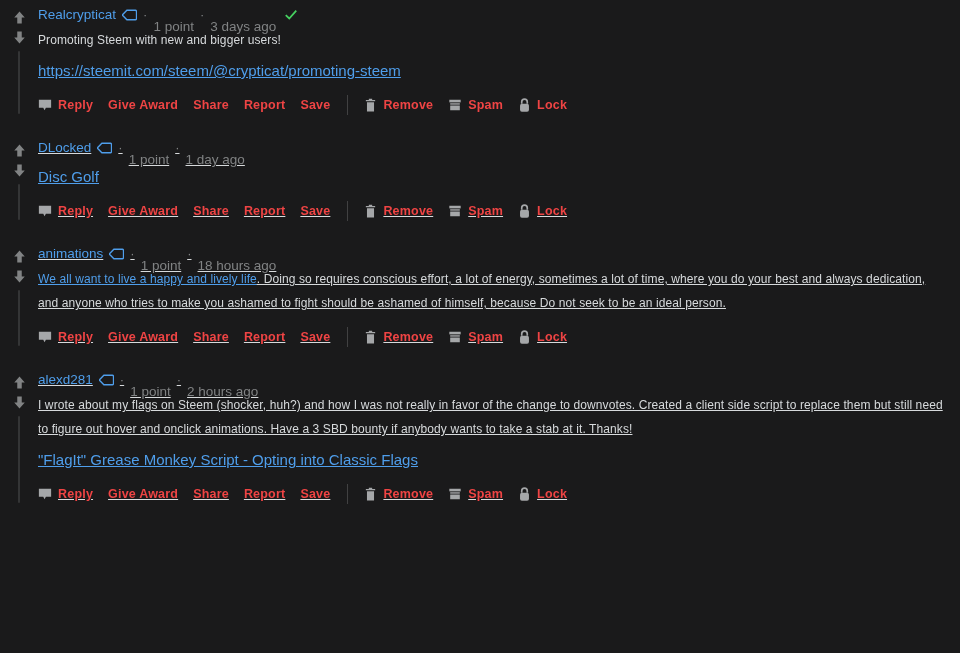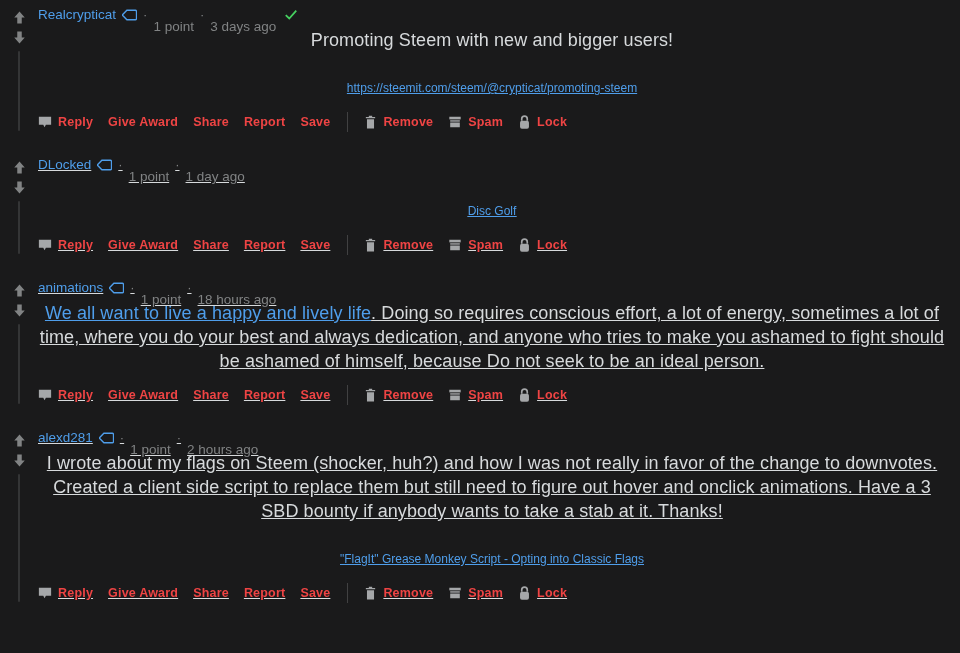--- a/index.html
+++ b/index.html
@@ -19,21 +19,20 @@
   .thread {
     padding: 0;
   }
 
   
   .comment {
     position: relative;
     display: flex;
     flex-direction: row;
     padding: 4px 0 0 0;
-    text-align: center;
   }
   .comment + .comment { margin-top: 17px; text-decoration: underline; }
 
   
   .rail {
     width: 38px;
     flex: 0 0 38px;
     display: flex;
     flex-direction: column;
     align-items: center;
@@ -98,36 +97,36 @@
     margin-top: 24px;
   }
   .verified {
     margin-left: 8px;
     display: inline-flex;
     align-items: center;
   }
 
   
   .ctext {
-    font-size: 18px;
+    font-size: 12px;
     line-height: 24px;
     color: #d7dadc;
     margin-top: 3px;
     word-wrap: break-word;
     letter-spacing: 0.1px;
   }
   .ctext a, .linkline a {
     color: #4f9eeb;
     text-decoration: underline;
     cursor: pointer;
   }
   .linkline {
-    font-size: 12px;
+    font-size: 15px;
     line-height: 24px;
-    margin-top: 24px;
+    margin-top: 7px;
     word-break: break-all;
   }
 
   
   .actions {
     display: flex;
     align-items: center;
     margin-top: 11px;
     height: 22px;
     white-space: nowrap;

